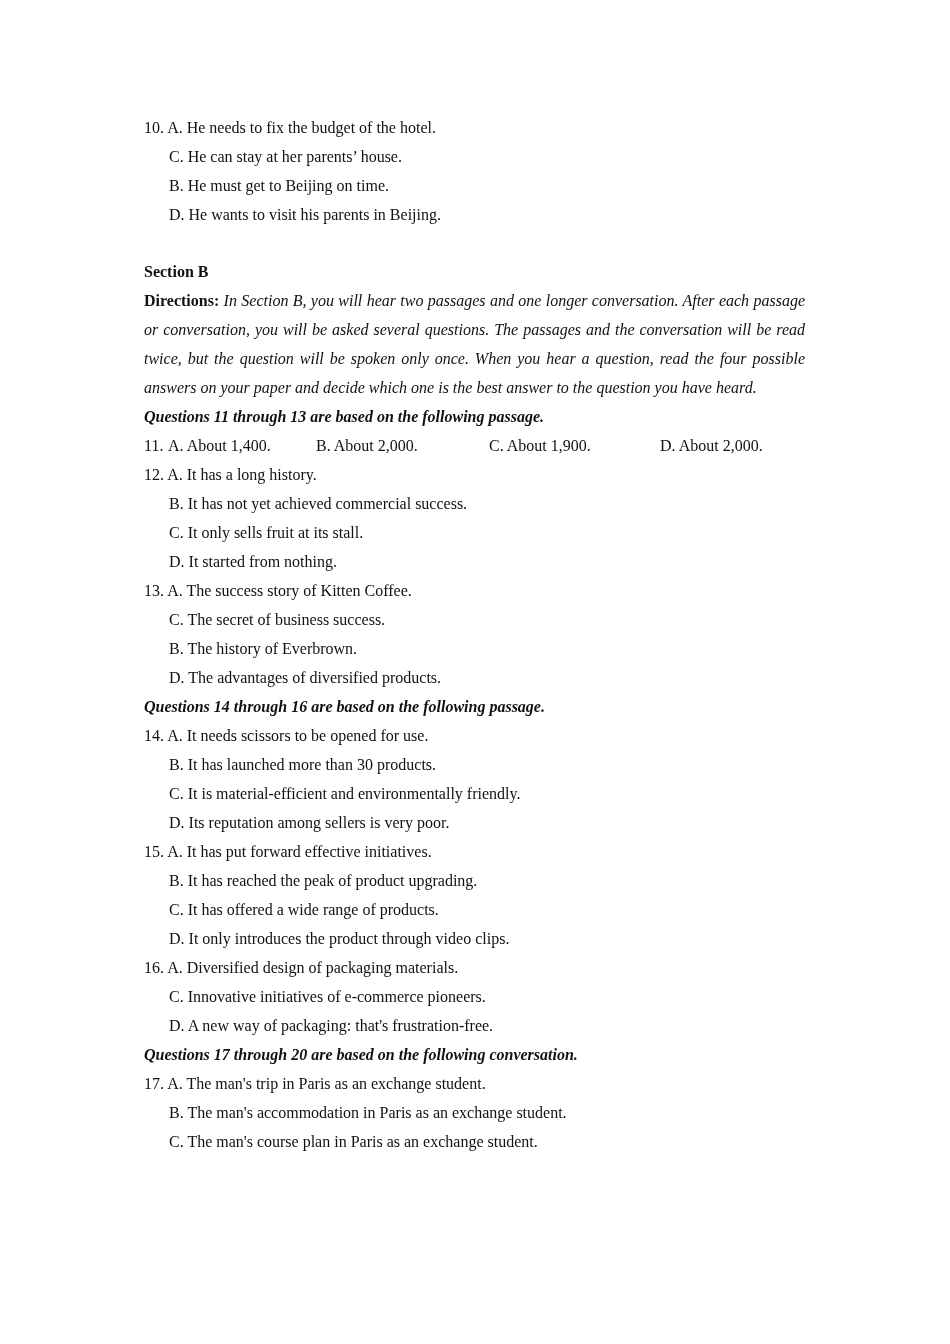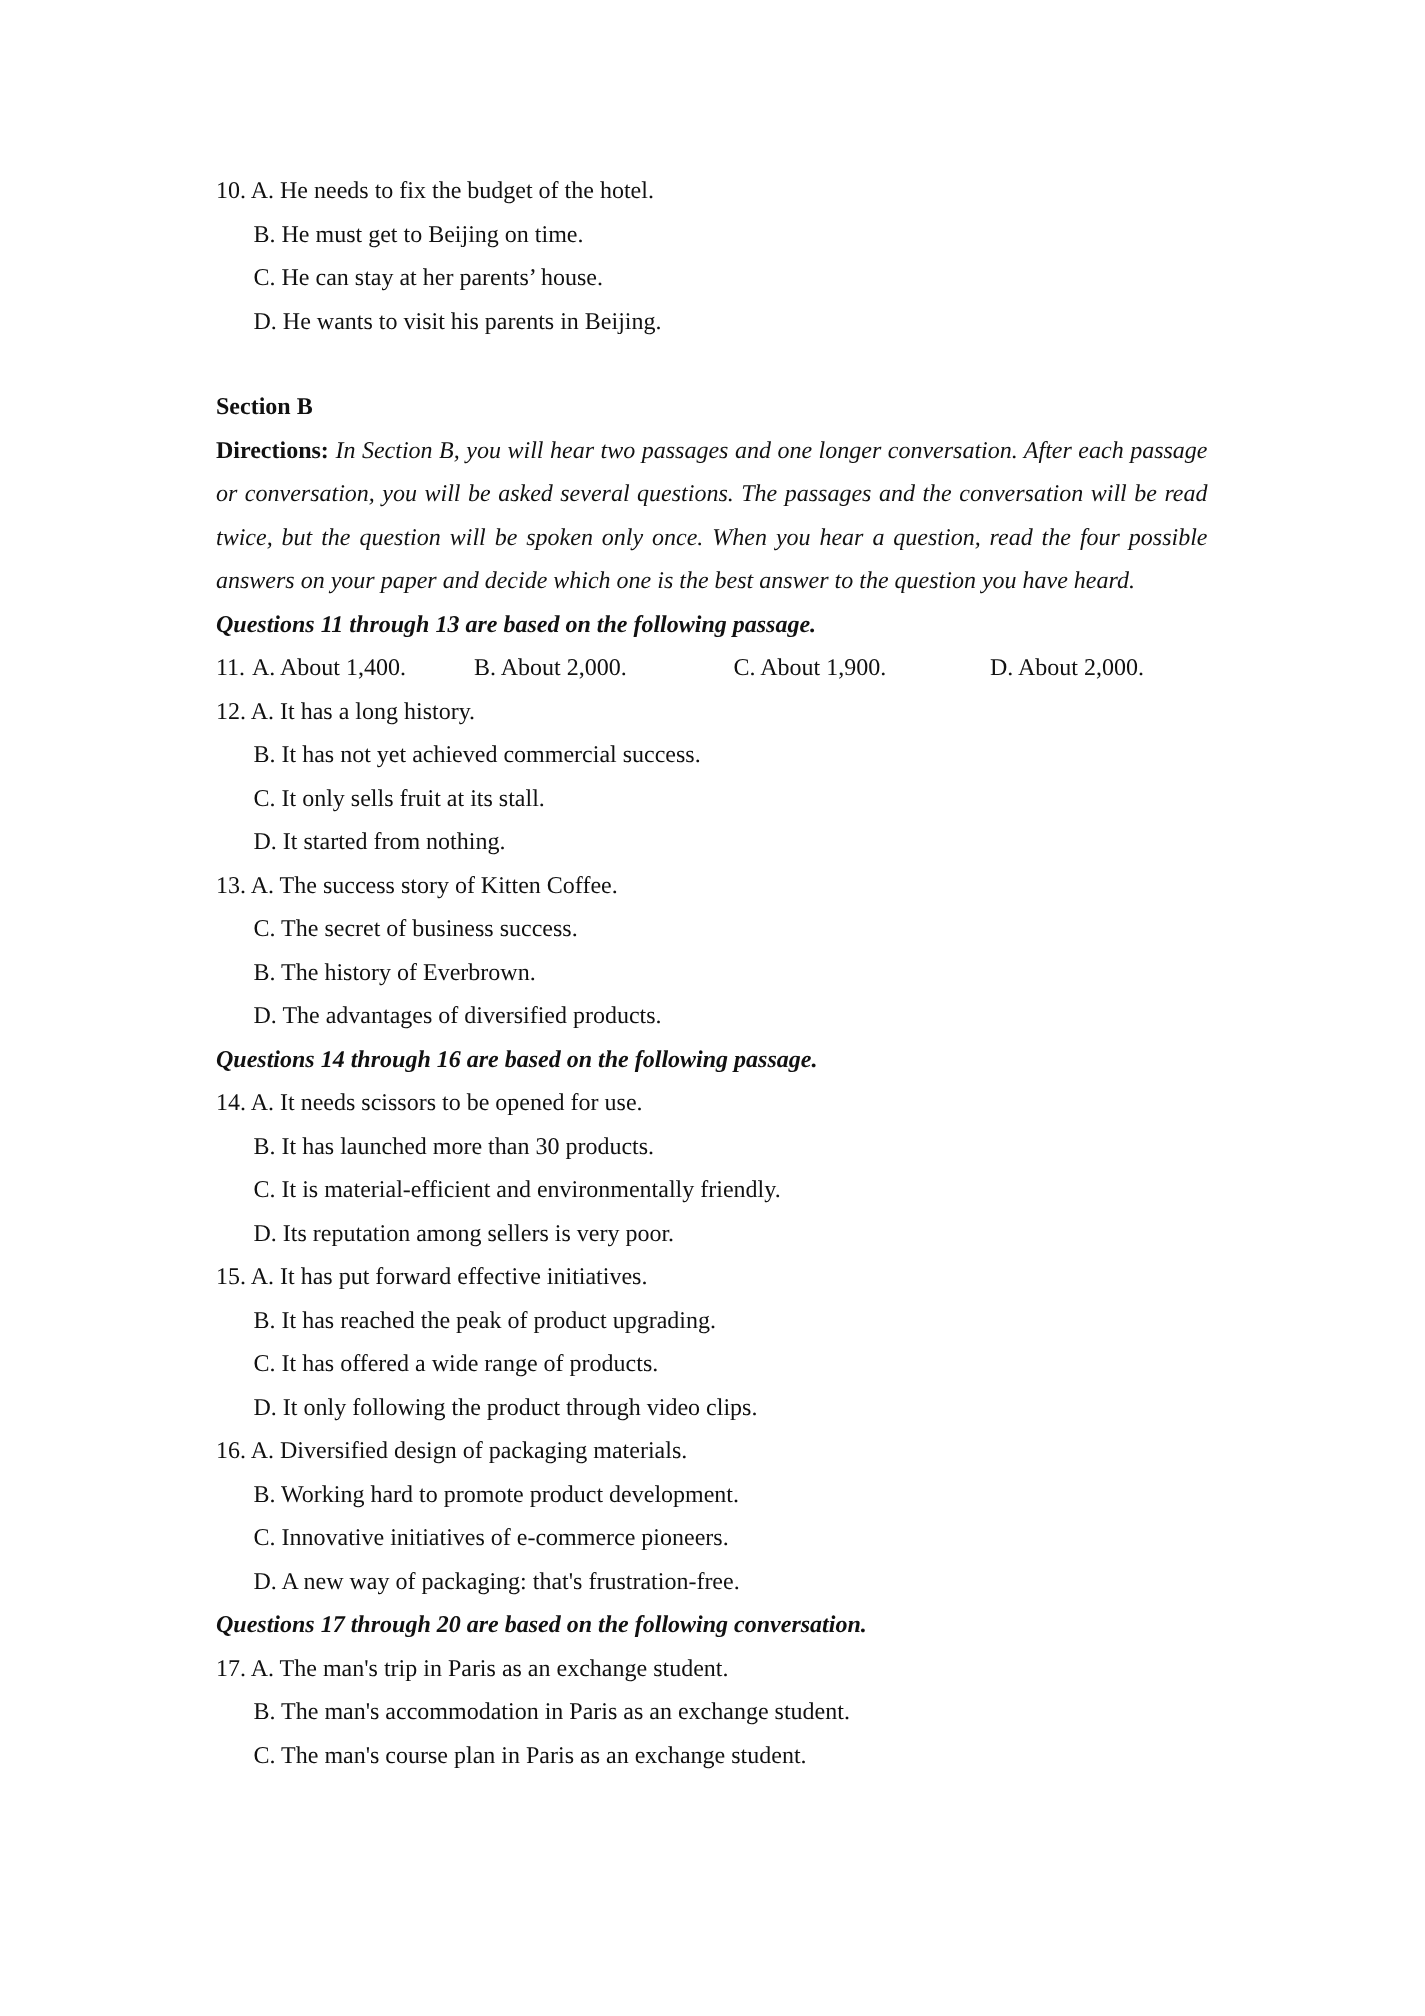--- a/index.html
+++ b/index.html
@@ -41,22 +41,22 @@
     .row4 { position: relative; height: 29px; line-height: 29px; white-space: nowrap; text-align: right; }
     .row4 span { position: absolute; top: 0; }
   </style>
 </head>
 <body>
 
 <div class="page">
 
   <div>
     <div class="line"><span>10.</span> <span>A. He needs to fix the budget of the hotel.</span></div>
+    <div class="line indent">C. He can stay at her parents’ house.</div>
     <div class="line indent">B. He must get to Beijing on time.</div>
-    <div class="line indent">C. He can stay at her parents’ house.</div>
     <div class="line indent">D. He wants to visit his parents in Beijing.</div>
   </div>
 
   <div class="gap"></div>
 
   <div class="line bold">Section B</div>
   <div class="directions"><span class="dir-label">Directions:</span> <span class="dir-text">In Section B, you will hear two passages and one longer conversation. After each passage or conversation, you will be asked several questions. The passages and the conversation will be read twice, but the question will be spoken only once. When you hear a question, read the four possible answers on your paper and decide which one is the best answer to the question you have heard.</span></div>
 
   <div class="line bi">Questions 11 through 13 are based on the following passage.</div>
 
@@ -88,26 +88,25 @@
     <div class="line"><span>14.</span> <span>A. It needs scissors to be opened for use.</span></div>
     <div class="line indent">B. It has launched more than 30 products.</div>
     <div class="line indent">C. It is material-efficient and environmentally friendly.</div>
     <div class="line indent">D. Its reputation among sellers is very poor.</div>
   </div>
 
   <div>
     <div class="line"><span>15.</span> <span>A. It has put forward effective initiatives.</span></div>
     <div class="line indent">B. It has reached the peak of product upgrading.</div>
     <div class="line indent">C. It has offered a wide range of products.</div>
-    <div class="line indent">D. It only following the product through video clips.</div>
+    <div class="line indent">D. It only introduces the product through video clips.</div>
   </div>
 
   <div>
     <div class="line"><span>16.</span> <span>A. Diversified design of packaging materials.</span></div>
-    <div class="line indent">B. Working hard to promote product development.</div>
     <div class="line indent">C. Innovative initiatives of e-commerce pioneers.</div>
     <div class="line indent">D. A new way of packaging: that's frustration-free.</div>
   </div>
 
   <div class="line bi">Questions 17 through 20 are based on the following conversation.</div>
 
   <div>
     <div class="line"><span>17.</span> <span>A. The man's trip in Paris as an exchange student.</span></div>
     <div class="line indent">B. The man's accommodation in Paris as an exchange student.</div>
     <div class="line indent">C. The man's course plan in Paris as an exchange student.</div>

